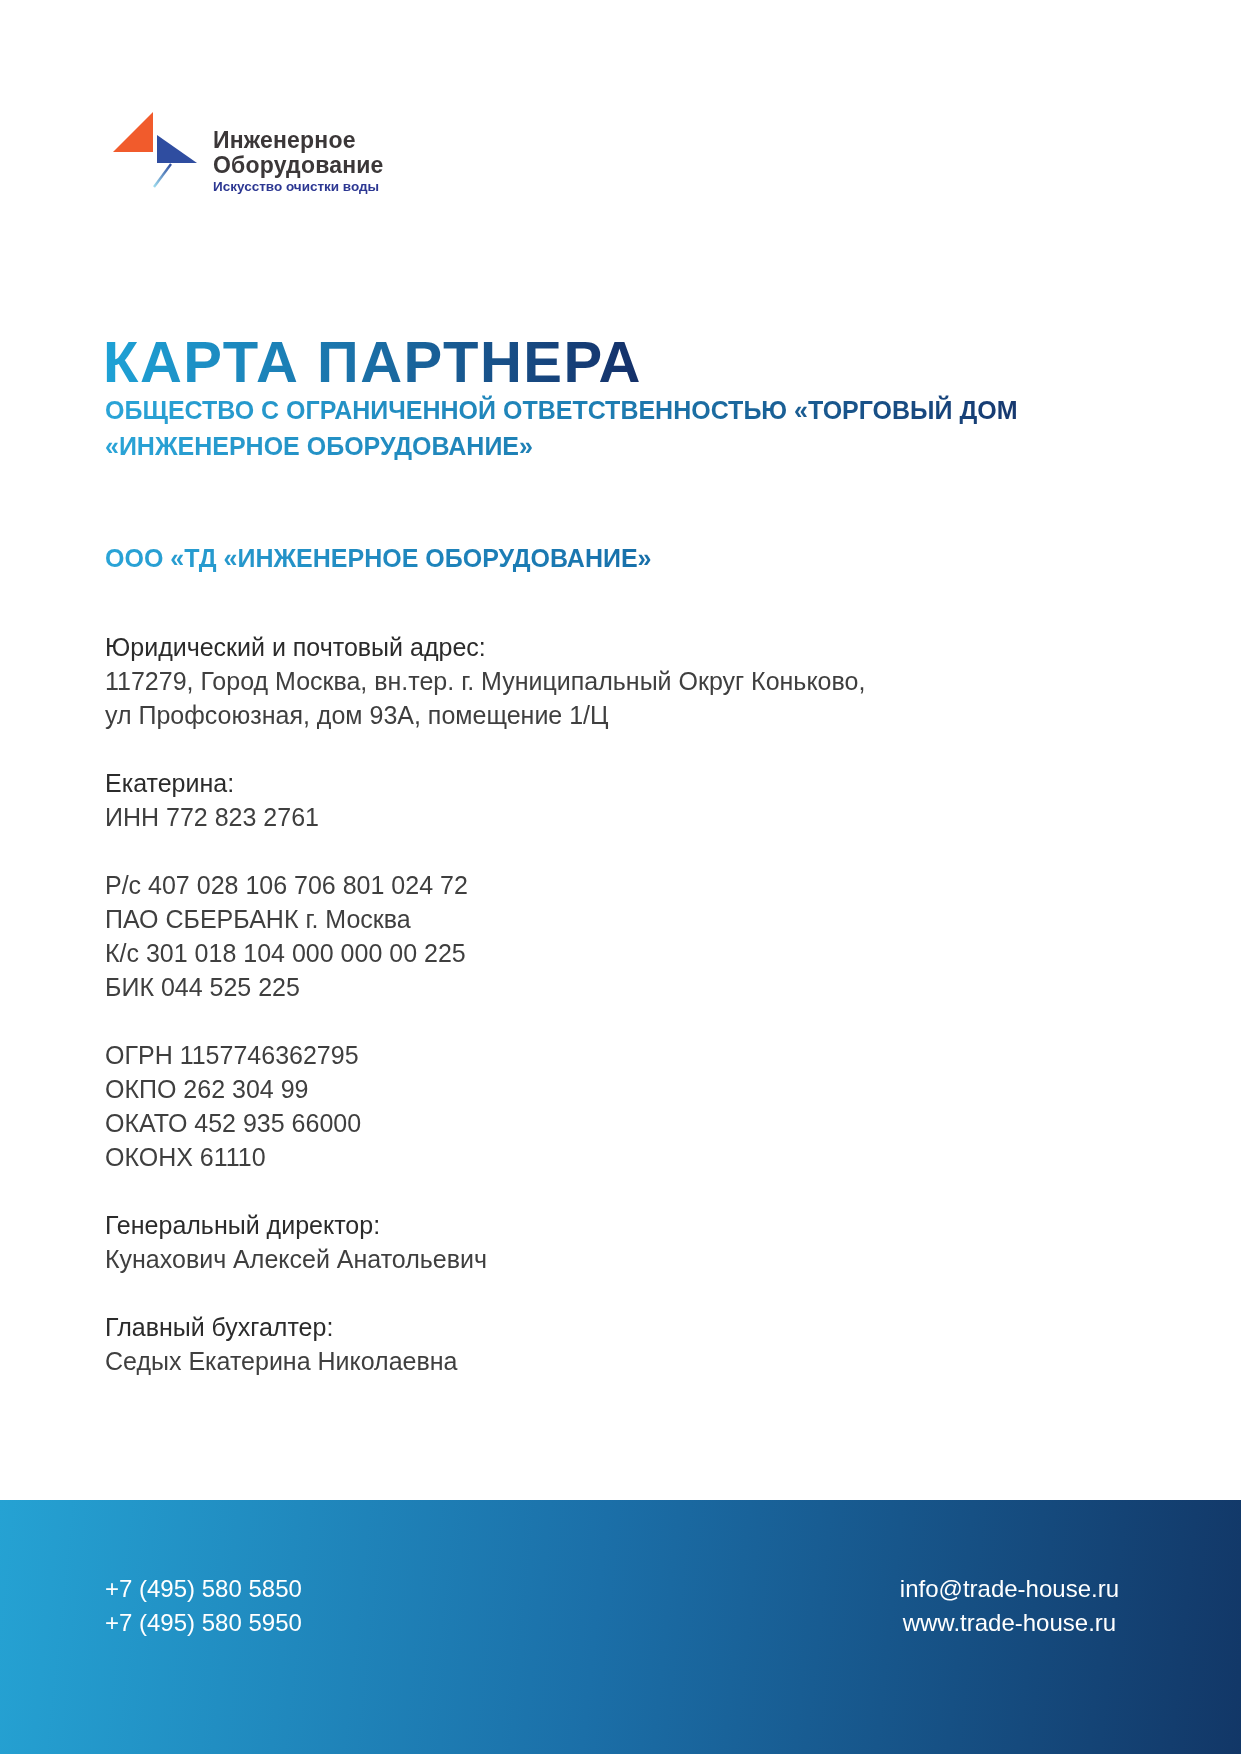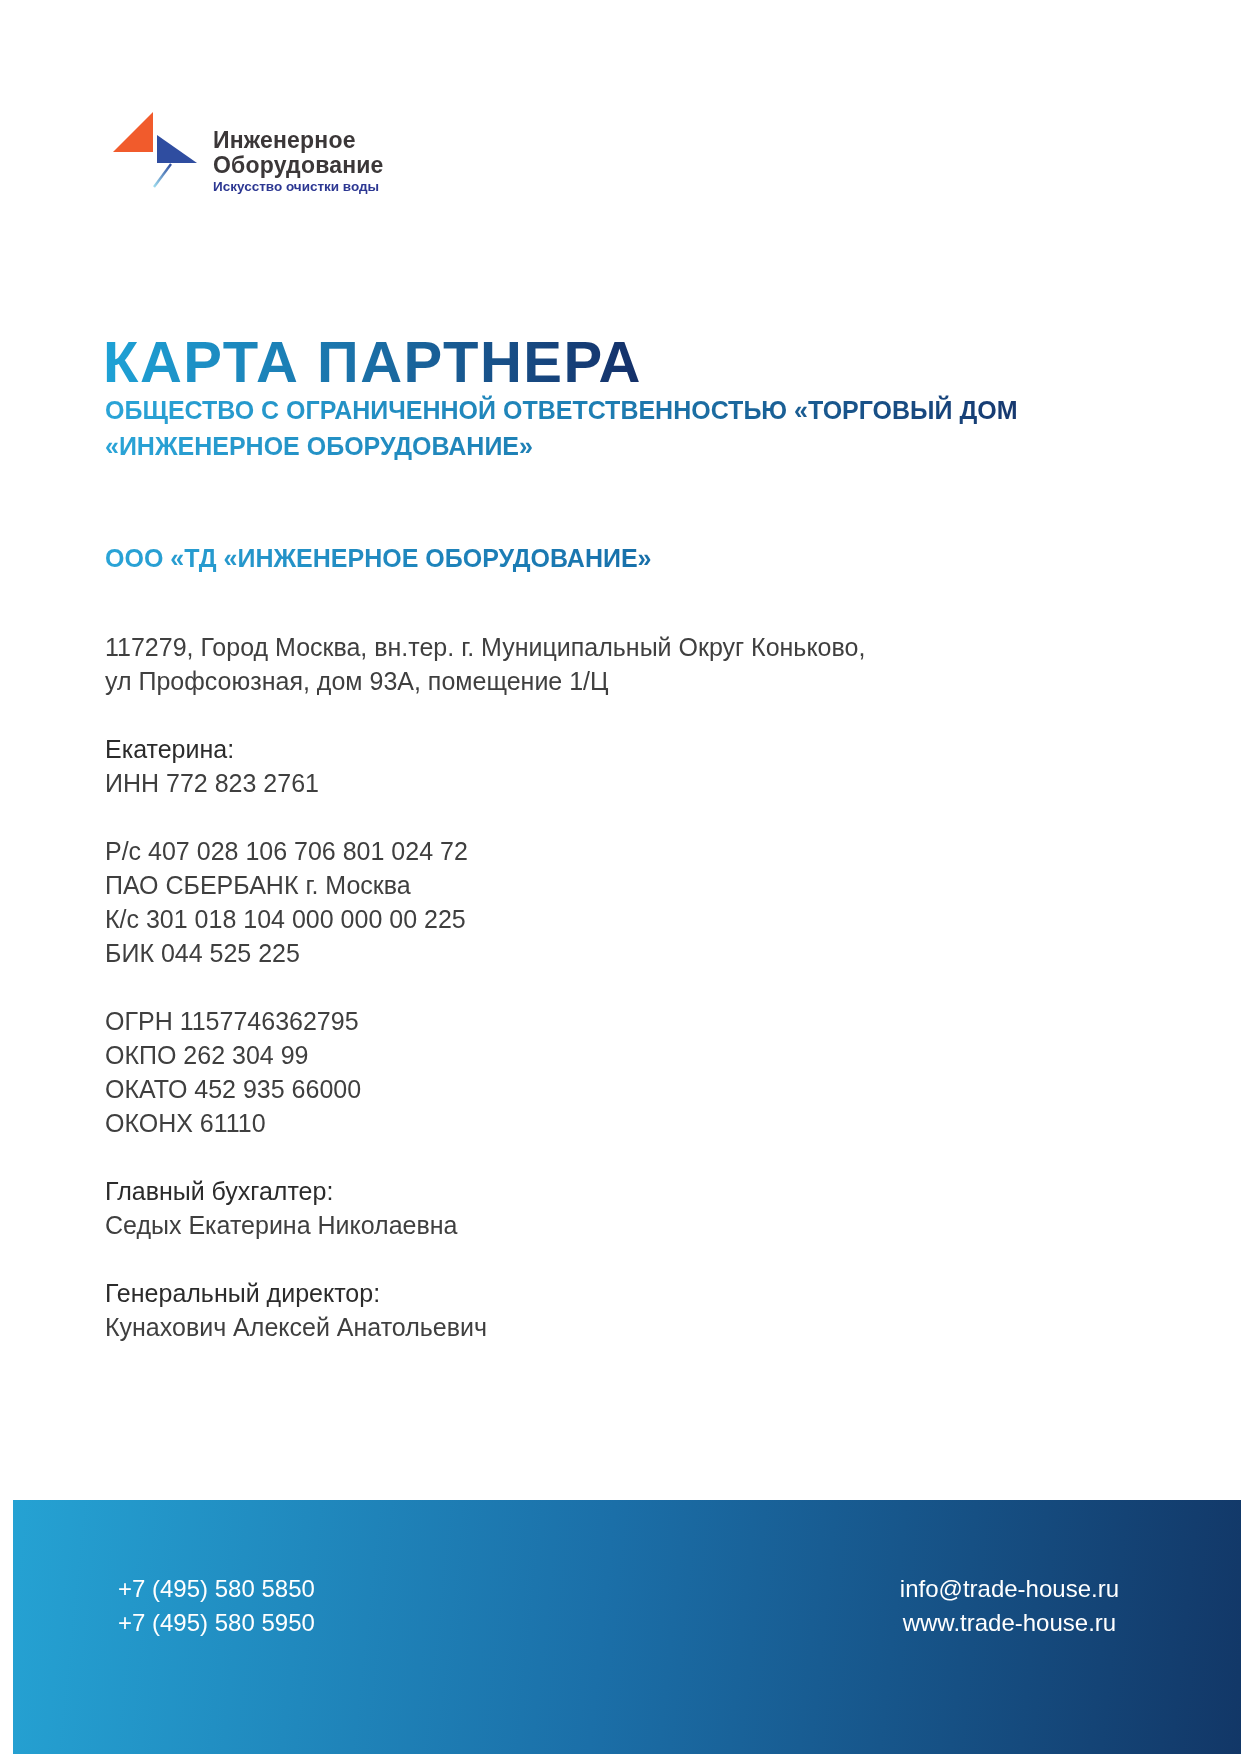--- a/index.html
+++ b/index.html
@@ -58,21 +58,21 @@
   .sections {
     position:absolute; top:630px; left:105px; right:90px;
     font-size:25px; line-height:34px; color:#3f3f3f;
   }
   .section { margin-bottom:34px; }
   .section-heading { font-weight:700; color:#2b2b2b; }
   .section p { font-weight:400; }
 
   
   .footer {
-    position:absolute; left:13px; right:0; bottom:0; height:254px;
+    position:absolute; left:0; right:0; bottom:0; height:254px;
     background:linear-gradient(96deg,#25a2d3 0%,#1b6fa8 48%,#123767 100%);
     color:#ffffff;
   }
   .footer-phones {
     position:absolute; left:105px; top:72px;
     font-size:24px; line-height:34px; font-weight:400;
   }
   .footer-links {
     position:absolute; right:122px; top:72px; text-align:center;
     font-size:24px; line-height:34px; font-weight:400;
@@ -117,20 +117,21 @@
     <span class="grad-line grad-mid">«ИНЖЕНЕРНОЕ ОБОРУДОВАНИЕ»</span>
   </div>
 
   <div class="company-shortname">
     <span class="grad-line grad-short">ООО «ТД «ИНЖЕНЕРНОЕ ОБОРУДОВАНИЕ»</span>
   </div>
 
   <div class="sections">
 
     <div class="section">
+      <p class="section-heading">Юридический и почтовый адрес:</p>
       <p>117279, Город Москва, вн.тер. г. Муниципальный Округ Коньково,</p>
       <p>ул Профсоюзная, дом 93А, помещение 1/Ц</p>
     </div>
 
     <div class="section">
       <p class="section-heading">Екатерина:</p>
       <p>ИНН 772 823 2761</p>
     </div>
 
     <div class="section">
@@ -141,27 +142,27 @@
     </div>
 
     <div class="section">
       <p>ОГРН 1157746362795</p>
       <p>ОКПО 262 304 99</p>
       <p>ОКАТО 452 935 66000</p>
       <p>ОКОНХ 61110</p>
     </div>
 
     <div class="section">
-      <p class="section-heading">Главный бухгалтер:</p>
-      <p>Седых Екатерина Николаевна</p>
+      <p class="section-heading">Генеральный директор:</p>
+      <p>Кунахович Алексей Анатольевич</p>
     </div>
 
     <div class="section">
-      <p class="section-heading">Генеральный директор:</p>
-      <p>Кунахович Алексей Анатольевич</p>
+      <p class="section-heading">Главный бухгалтер:</p>
+      <p>Седых Екатерина Николаевна</p>
     </div>
 
   </div>
 
   <div class="footer">
     <div class="footer-phones">
       <div>+7 (495) 580 5850</div>
       <div>+7 (495) 580 5950</div>
     </div>
     <div class="footer-links">

